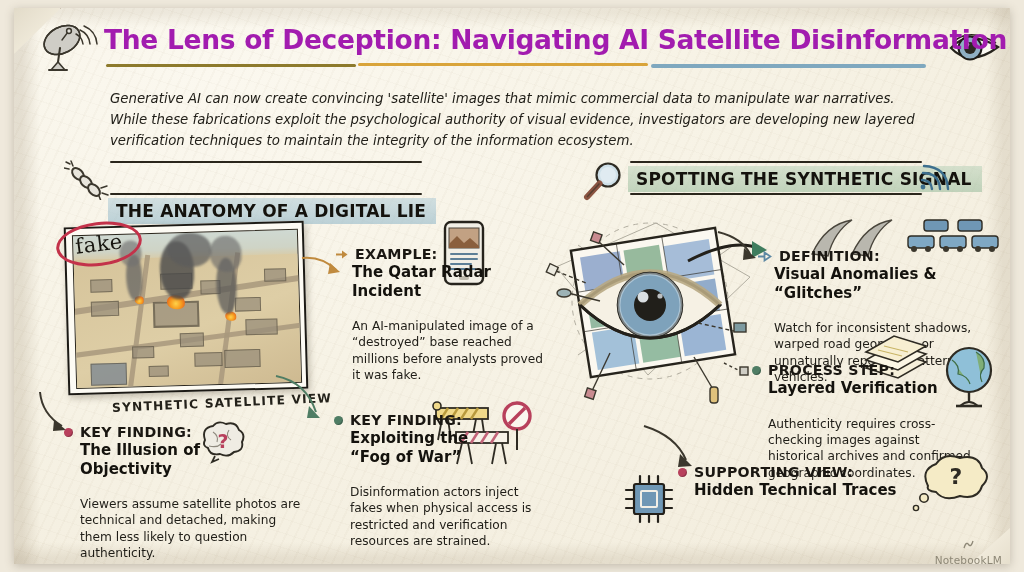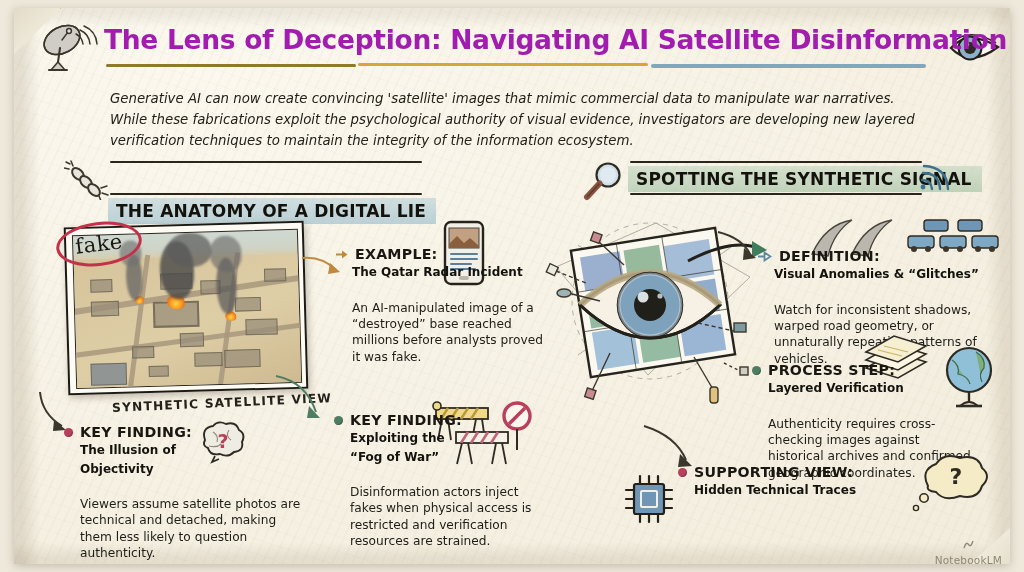--- a/index.html
+++ b/index.html
@@ -221,21 +221,21 @@
     letter-spacing: .25px;
     color: #1a1712;
     white-space: nowrap;
   }
   .dot {
     width: 9px; height: 9px; border-radius: 50%;
     flex: 0 0 auto;
     box-shadow: inset -1px -1px 0 rgba(0,0,0,.22);
   }
   .block .headline {
-    font-size: 12px;
+    font-size: 15px;
     font-weight: bold;
     color: #14120d;
     line-height: 18.5px;
     margin-top: 1px;
     padding-left: 16px;
   }
   .block .body {
     font-size: 12.2px;
     line-height: 16.4px;
     color: #1f1d17;

